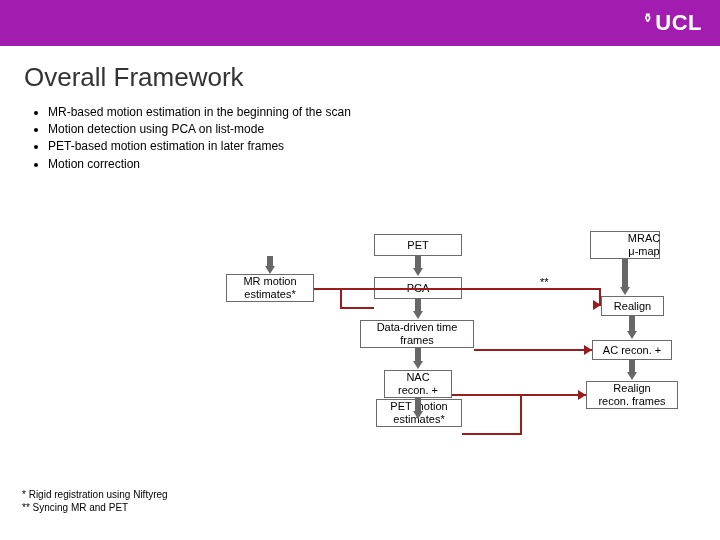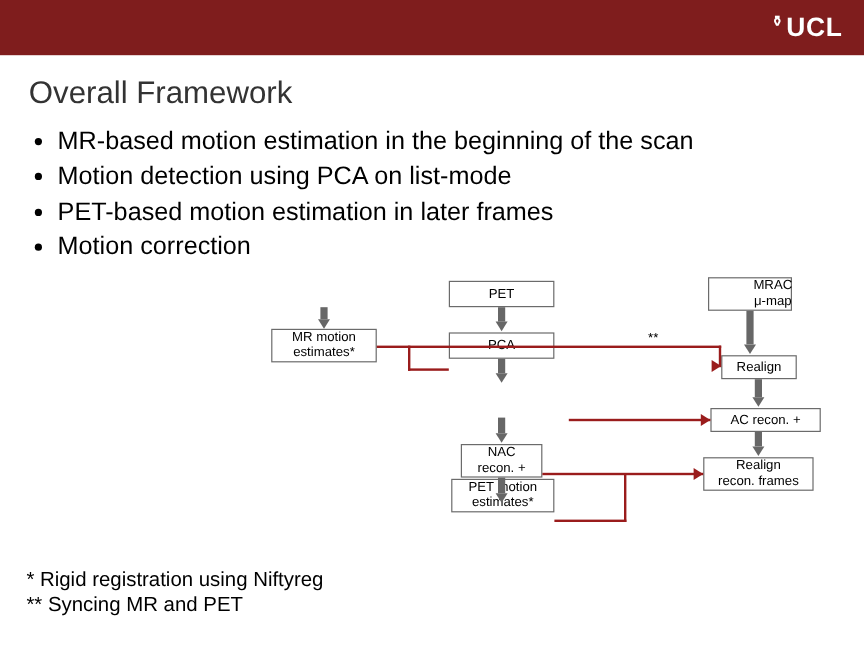--- a/index.html
+++ b/index.html
@@ -8,21 +8,21 @@
     width: 720px;
     height: 540px;
     background: #ffffff;
     font-family: Arial, Helvetica, sans-serif;
     color: #000;
     overflow: hidden;
   }
   .header-bar {
     width: 100%;
     height: 46px;
-    background: #7f1d1d;
+    background: #a21caf;
     display: flex;
     align-items: center;
     justify-content: flex-end;
     padding-right: 18px;
     box-sizing: border-box;
   }
   .logo {
     color: #fff;
     font-weight: 900;
     letter-spacing: 0.5px;
@@ -34,21 +34,21 @@
     margin-right: 2px;
   }
   .title {
     font-size: 26px;
     font-weight: 400;
     color: #333;
     padding: 16px 24px 10px 24px;
   }
   .bullets {
     padding: 0 28px;
-    font-size: 21px;
+    font-size: 12px;
     line-height: 1.35;
   }
   .bullets ul {
     margin: 0;
     padding-left: 20px;
   }
   .bullets li {
     margin: 1px 0;
   }
 
@@ -101,21 +101,21 @@
   }
   .line-red {
     position: absolute;
     background: #9a1c1c;
   }
 
   .footnotes {
     position: absolute;
     left: 22px;
     bottom: 26px;
-    font-size: 17px;
+    font-size: 10px;
     line-height: 1.25;
   }
   .star-label {
     position: absolute;
     font-size: 11px;
   }
 </style>
 </head>
 <body>
 
@@ -140,21 +140,23 @@
 
   <div class="box" style="left:374px; top:234px; width:88px; height:22px;">PET</div>
   <div class="box" style="left:590px; top:231px; width:70px; height:28px; white-space:pre-line;padding-left:42px;">MRAC
 μ-map</div>
 
   <div class="box" style="left:226px; top:274px; width:88px; height:28px; white-space:pre-line;">MR motion
 estimates*</div>
   <div class="box" style="left:374px; top:277px; width:88px; height:22px;">PCA</div>
   <div class="box" style="left:601px; top:296px; width:63px; height:20px;">Realign</div>
 
-  <div class="box" style="left:592px; top:340px; width:92px; height:20px;">AC recon. +</div>
+  <div class="box" style="left:360px; top:320px; width:114px; height:28px; white-space:pre-line;">Data-driven time
+frames</div>
+  <div class="box" style="left:592px; top:340px; width:80px; height:20px;">AC recon. +</div>
 
   <div class="box" style="left:384px; top:370px; width:68px; height:28px; white-space:pre-line;">NAC
 recon. +</div>
   <div class="box" style="left:586px; top:381px; width:92px; height:28px; white-space:pre-line;">Realign
 recon. frames</div>
 
   <div class="box" style="left:376px; top:399px; width:86px; height:28px; white-space:pre-line;">PET motion
 estimates*</div>
 
   <div class="arrow" style="left:267px; top:256px; width:6px; height:10px;"></div>

